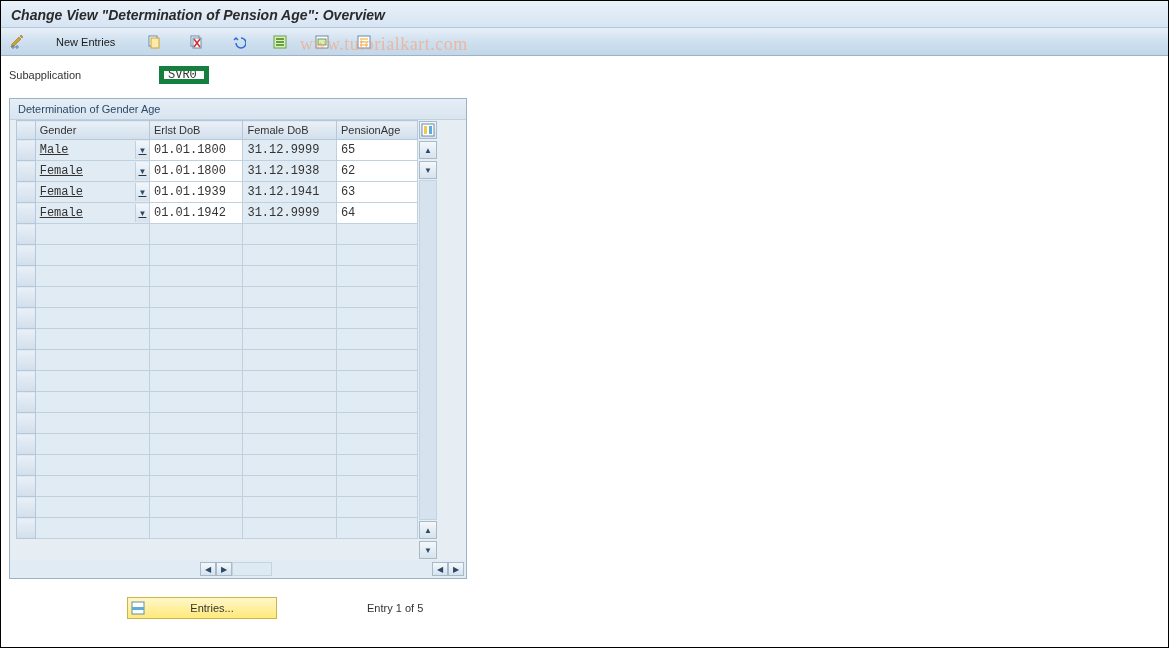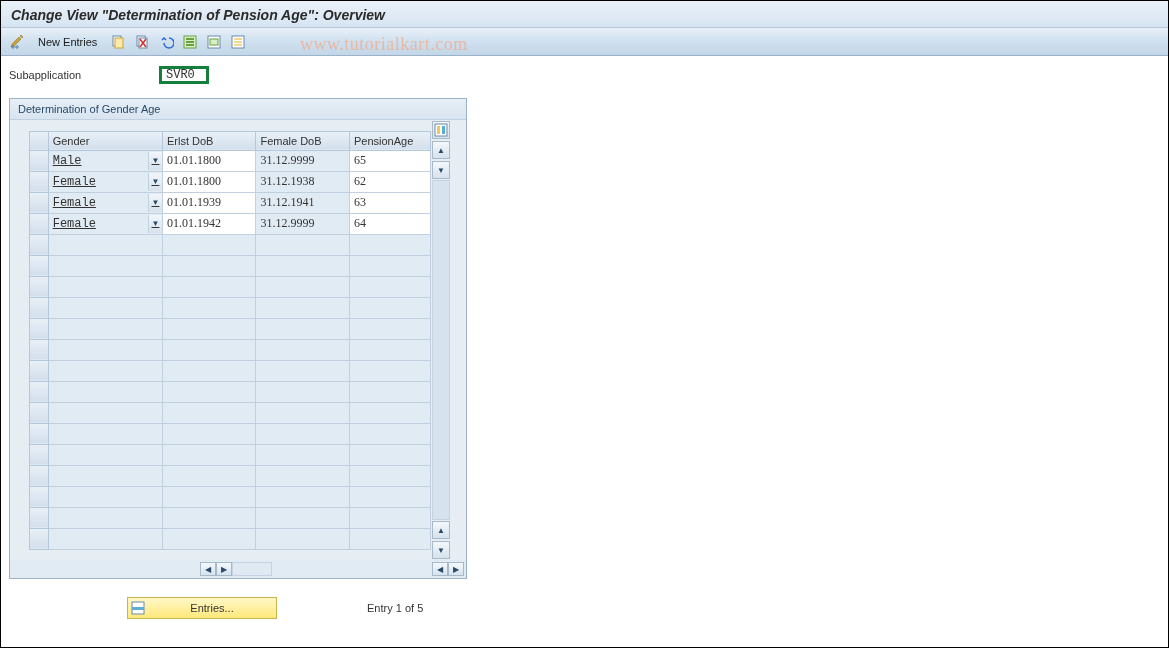--- a/index.html
+++ b/index.html
@@ -22,21 +22,21 @@
     font-style: italic;
     color: #2a2a2a;
     border-bottom: 1px solid #b5c8db;
   }
   .toolbar {
     background: linear-gradient(to bottom, #e8f0f8 0%, #cfe0ef 50%, #c3d7e8 100%);
     border-bottom: 1px solid #9bb3c9;
     padding: 2px 6px;
     display: flex;
     align-items: center;
-    gap: 4px;
+    gap: 22px;
     height: 28px;
   }
   .toolbar .btn {
     display: flex;
     align-items: center;
     justify-content: center;
     min-width: 20px;
     height: 20px;
     border: 1px solid transparent;
     border-radius: 2px;
@@ -63,21 +63,21 @@
   .field-row {
     display: flex;
     align-items: center;
     gap: 30px;
     margin-bottom: 14px;
   }
   .field-label { font-size: 11px; color:#333; width: 120px; }
   .field-input {
     font-family: 'Courier New', monospace;
     font-size: 12px;
-    border: 3px solid #15803d;
+    border: 5px solid #15803d;
     background: #fdfdfd;
     padding: 1px 4px;
     width: 50px;
     height: 18px;
     color:#333;
   }
   .panel {
     border: 1px solid #9bb3c9;
     background: linear-gradient(to bottom, #e6eef6, #dae6f1);
     width: 458px;
@@ -85,23 +85,23 @@
   }
   .panel-title {
     padding: 4px 8px;
     font-size: 11px;
     color: #2a4a6a;
     background: linear-gradient(to bottom,#e6eef6,#d8e4ef);
     border-bottom: 1px solid #c0d0df;
   }
   .grid-wrap {
     display: flex;
-    align-items: center;
+    align-items: flex-start;
     background:#e6eef4;
-    padding: 0 2px 0 19px;
+    padding: 0 2px 0 6px;
   }
   table.grid {
     border-collapse: collapse;
     width: 402px;
     font-size: 11px;
     table-layout: fixed;
   }
   table.grid th {
     background: linear-gradient(to bottom,#e9f0f7,#d2dfec);
     border: 1px solid #b5c8db;
@@ -121,21 +121,21 @@
     border: 1px solid #c0d0df;
     padding: 0;
     height: 20px;
     background: #e1ebf3;
   }
   table.grid td .cell-in {
     width: 100%;
     height: 20px;
     border: none;
     padding: 2px 4px;
-    font-family: Liberation Serif, serif;
+    font-family: Liberation Mono, monospace;
     font-size: 12px;
     color:#333;
   }
   table.grid td .cell-in.editable { background:#fff; }
   table.grid td .cell-in.readonly { background:#e1ebf3; }
   .gender-cell { display:flex; align-items:center; background:#e1ebf3; height:20px;text-decoration:underline; }
   .gender-cell .gval { flex:1; padding:2px 4px; font-family:'Courier New',monospace; font-size:12px; color:#333; }
   .dd-arrow {
     width:14px; height:18px; display:flex; align-items:center; justify-content:center;
     font-size:8px; color:#2a4a6a; cursor:pointer; border-left:1px solid #c0d0df;

